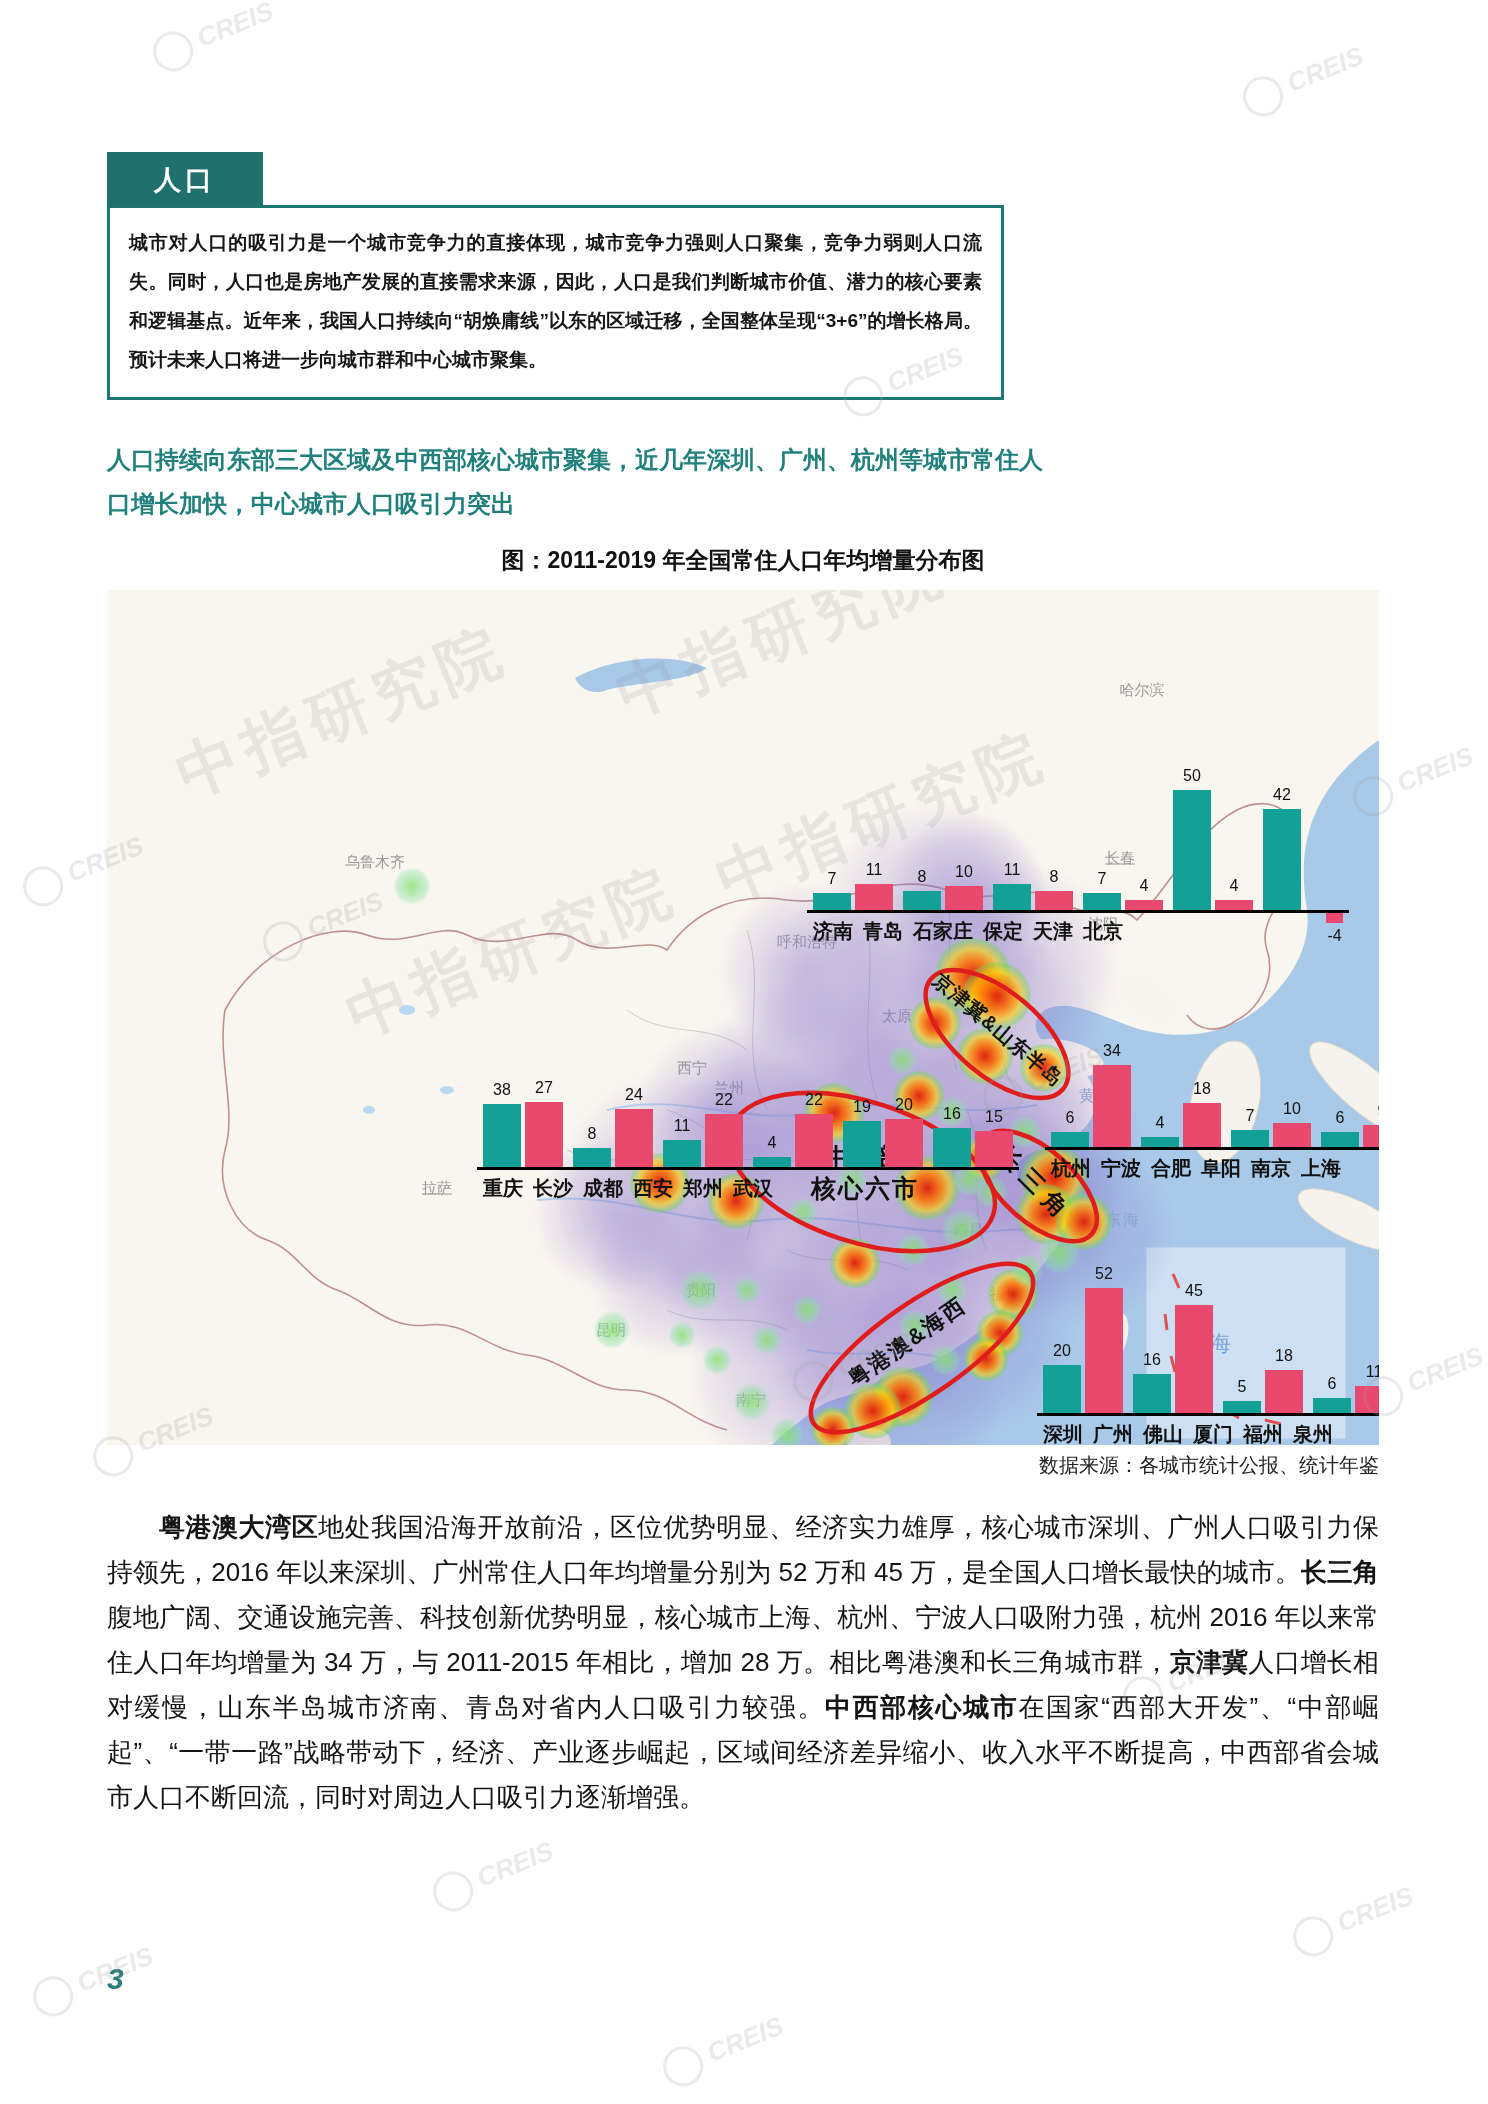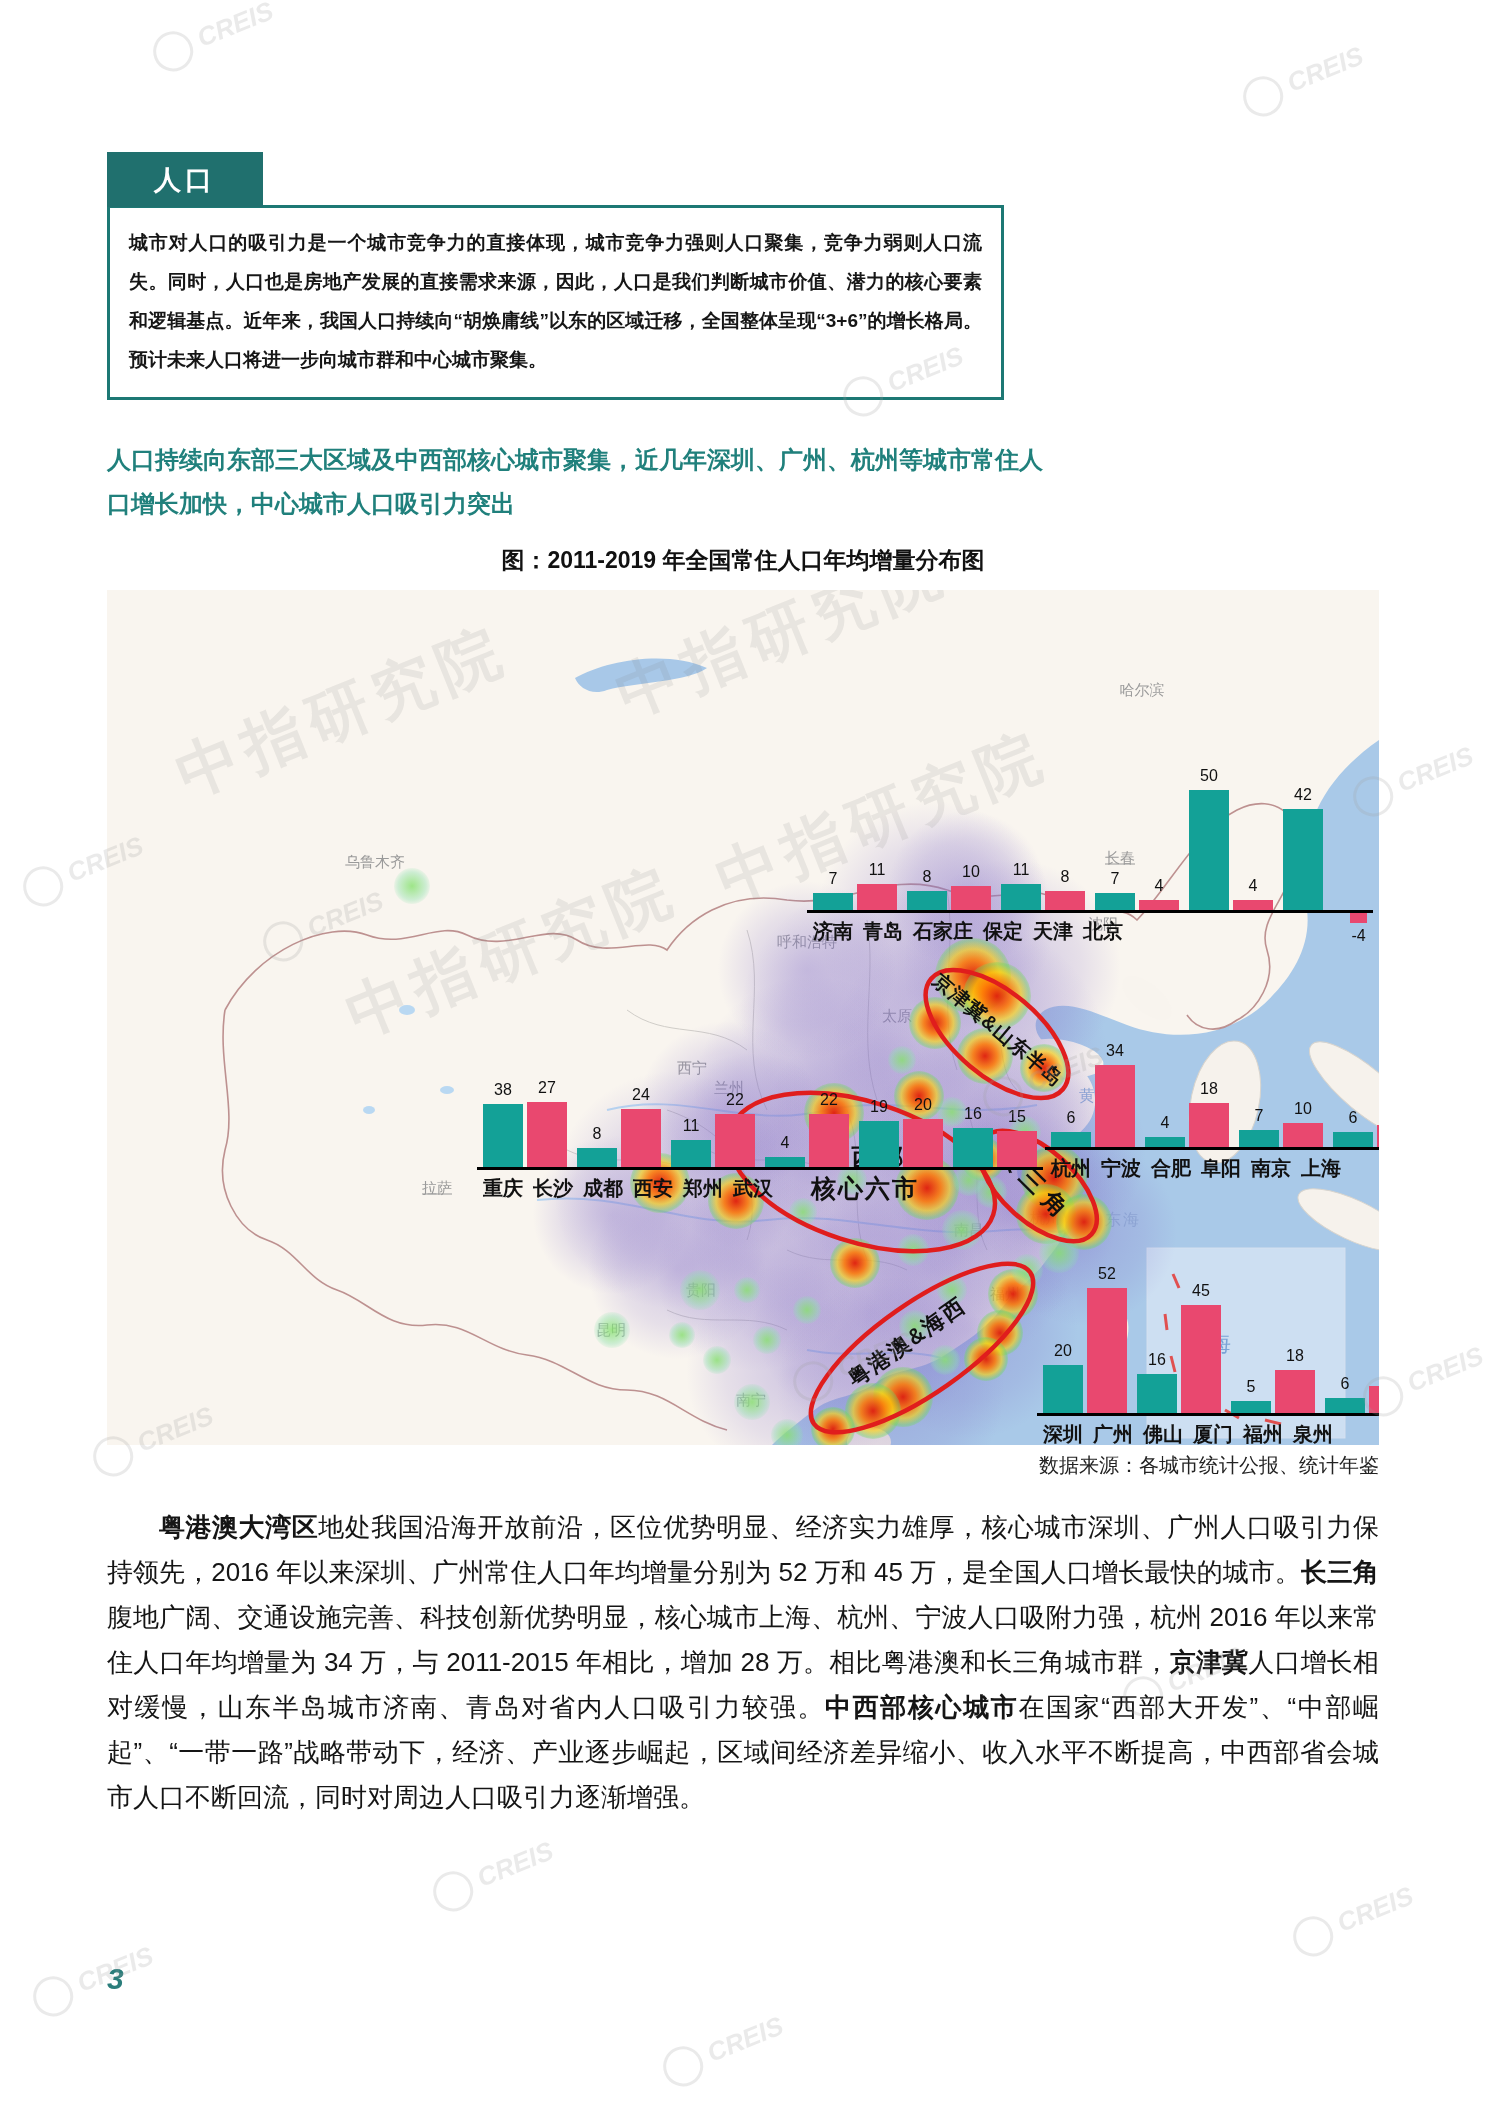--- a/index.html
+++ b/index.html
@@ -39,21 +39,21 @@
   .heat.haze{background:radial-gradient(circle,rgba(132,112,200,.34) 0%,rgba(132,112,200,.16) 45%,rgba(132,112,200,0) 70%);}
   .heat.hot{background:radial-gradient(circle,rgba(225,30,8,.95) 0%,rgba(255,120,0,.85) 30%,rgba(255,215,0,.6) 50%,rgba(120,215,90,.45) 66%,rgba(120,215,90,0) 80%);}
   .heat.warm{background:radial-gradient(circle,rgba(135,225,110,.8) 0%,rgba(140,225,170,.4) 55%,rgba(140,225,170,0) 78%);}
   .anno-ellipse{fill:none;stroke:#e01d1d;stroke-width:4.5px;}
   .anno-lab{position:absolute;font-weight:bold;color:#101010;white-space:pre-line;text-align:center;
             transform-origin:center;line-height:1.25;}
   
   .cluster{position:absolute;z-index:5;}
   .bars-line{display:flex;align-items:flex-end;gap:10px;border-bottom:3px solid #000;padding:0 6px;}
   .pair{display:flex;align-items:flex-end;gap:4px;position:relative;}
-  .bar{width:40px;position:relative;}
+  .bar{width:26px;position:relative;padding-left:12px;}
   .bar.teal{background:#13a197;}
   .bar.pink{background:#e9486f;}
   .vlab{position:absolute;top:-23px;left:50%;transform:translateX(-50%);font-size:16px;color:#111;}
   .negbar{position:absolute;right:0;top:100%;margin-top:3px;width:17px;background:#e9486f;}
   .negbar .vlab{top:auto;bottom:-22px;}
   .labels-line{display:flex;gap:10px;padding:5px 6px 0;}
   .clab{flex:0 0 38px;display:flex;justify-content:center;font-size:20px;font-weight:600;
         color:#111;white-space:nowrap;}
   
   .source{position:absolute;top:1452px;left:107px;width:1272px;text-align:right;font-size:20px;color:#222;}

